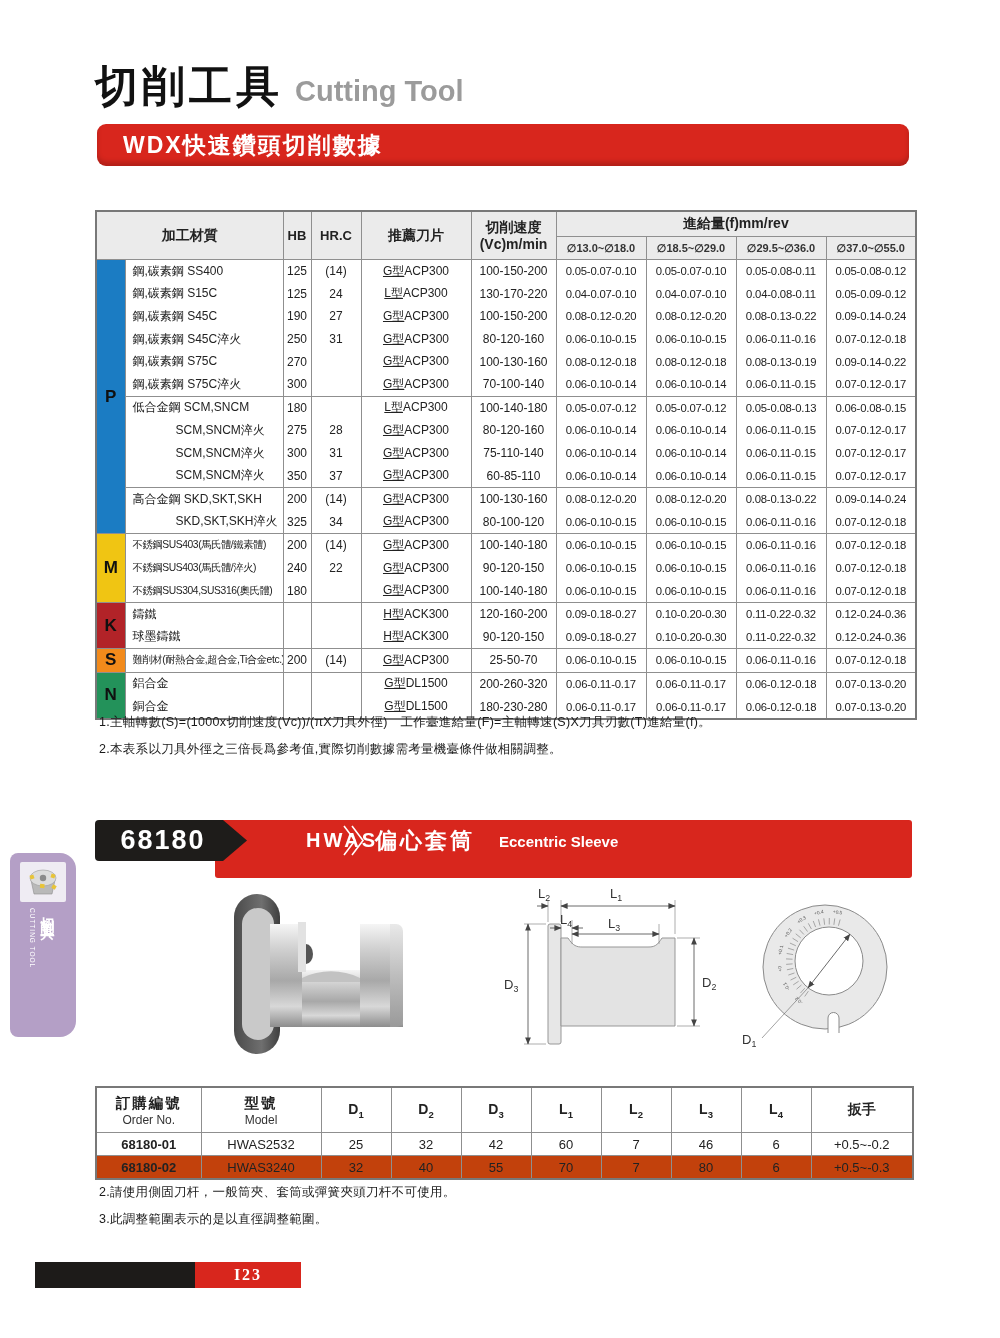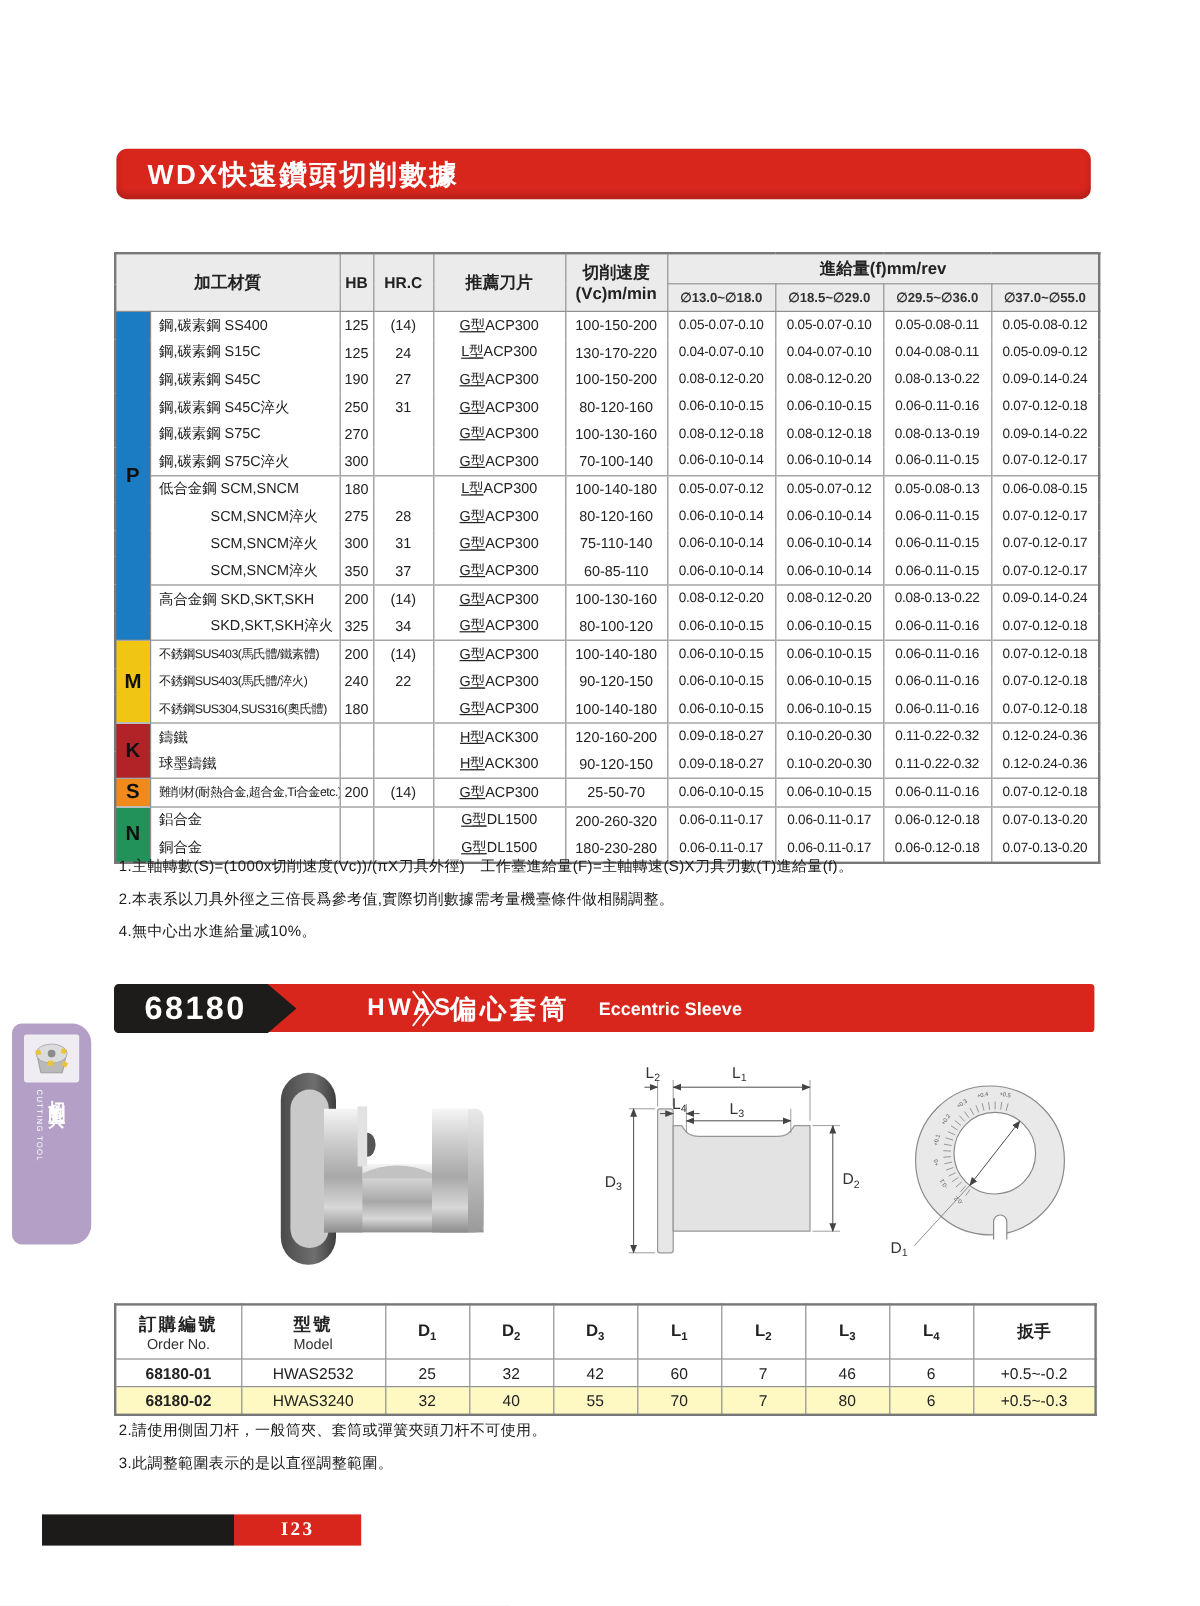--- a/index.html
+++ b/index.html
@@ -7,21 +7,21 @@
         font-family:"Liberation Sans",sans-serif;color:#222;}
   
   .title{position:absolute;left:95px;top:58px;white-space:nowrap;}
   .title .zh{font-size:43px;font-weight:bold;color:#111;letter-spacing:4px;}
   .title .en{font-size:29px;font-weight:bold;color:#9b9b9b;margin-left:12px;}
   
   .banner1{position:absolute;left:97px;top:124px;width:812px;height:42px;background:#d8261d;
            border-radius:9px;box-shadow:inset 0 -4px 5px rgba(0,0,0,.18);}
   .banner1 span{display:block;line-height:42px;padding-left:26px;color:#fff;font-size:23px;
                 font-weight:bold;letter-spacing:2px;}
-  .banner2{position:absolute;left:95px;top:820px;width:817px;height:40px;}
+  .banner2{position:absolute;left:95px;top:820px;width:817px;height:58px;}
   .banner2 .red{position:absolute;left:120px;right:0;top:0;bottom:0;background:#d8261d;border-radius:3px;}
   .banner2 .black{position:absolute;left:0;top:0;width:152px;height:41px;background:#1e1c1a;
                   border-radius:4px 0 0 4px;clip-path:polygon(0 0,128px 0,152px 50%,128px 100%,0 100%);}
   .banner2 .code{position:absolute;left:16px;top:0;width:104px;text-align:center;line-height:41px;
                  color:#fff;font-size:27px;font-weight:bold;letter-spacing:2px;}
   .banner2 .series{position:absolute;left:172px;top:0;width:150px;text-align:center;line-height:41px;
                    color:#fff;font-size:20px;font-weight:bold;letter-spacing:3px;}
   .banner2 .chev{position:absolute;left:246px;top:4px;}
   .banner2 .nzh{position:absolute;left:280px;top:0;line-height:41px;color:#fff;font-size:22px;
                 font-weight:bold;letter-spacing:3px;}
@@ -54,21 +54,21 @@
   .sideview{position:absolute;left:498px;top:876px;}
   .dial{position:absolute;left:728px;top:892px;}
   .dimtext{font-family:"Liberation Sans",sans-serif;font-size:13px;fill:#333;}
   
   .t2{position:absolute;left:95px;top:1086px;border-collapse:collapse;table-layout:fixed;width:817px;border:2px solid #787878;}
   .t2 th,.t2 td{border:1px solid #8f8f8f;padding:0;text-align:center;white-space:nowrap;}
   .t2 thead th{background:#fff;height:44px;font-size:14px;font-weight:bold;}
   .t2 thead .zh{font-size:14.5px;font-weight:bold;letter-spacing:2px;}
   .t2 thead .en{font-size:12px;font-weight:normal;color:#333;}
   .t2 tbody td{height:22px;font-size:13px;}
-  .t2 tbody tr:nth-child(2) td{background:#fef9c3;}
+  .t2 tbody tr:nth-child(2) td{background:#c2410c;}
   .t2 td.ord{font-weight:bold;}
   sub{font-size:68%;}
   
   .tab{position:absolute;left:10px;top:853px;width:66px;height:184px;background:#b49fc6;
        border-radius:8px 16px 16px 8px;}
   .tab .pic{width:46px;height:40px;margin:9px auto 4px auto;background:#efecf3;border-radius:2px;
             display:flex;align-items:center;justify-content:center;}
   .tab .vwrap{display:flex;flex-direction:row;justify-content:center;gap:3px;}
   .tab .zh{writing-mode:vertical-rl;color:#fff;font-size:14px;font-weight:bold;letter-spacing:3px;}
   .tab .en{writing-mode:vertical-rl;color:#fff;font-size:6.5px;letter-spacing:1px;margin-top:2px;}
@@ -77,20 +77,23 @@
   .badge .blk{position:absolute;left:0;top:0;width:160px;height:26px;background:#1d1b19;}
   .badge .red{position:absolute;left:160px;top:0;width:106px;height:26px;background:#d8261d;
               color:#fff;font-family:"Liberation Serif",serif;font-weight:bold;font-size:16px;
               text-align:center;line-height:26px;letter-spacing:2px;}
 </style>
 </head>
 <body>
 
 <div class="page">
 
+  <div class="title">
+    <span class="zh">切削工具</span><span class="en">Cutting Tool</span>
+  </div>
 
   <div class="banner1">
     <span>WDX快速鑽頭切削數據</span>
   </div>
 
   <table class="t1">
     <colgroup>
       <col style="width:29px">
         <col style="width:158px">
         <col style="width:28px">
@@ -346,21 +349,20 @@
           <td class="feed">0.06-0.11-0.17</td>
           <td class="feed">0.06-0.12-0.18</td>
           <td class="feed">0.07-0.13-0.20</td>
         </tr>
       </tbody>
   </table>
 
   <div class="notes notes1">
       <div class="note">1.主軸轉數(S)=(1000x切削速度(Vc))/(πX刀具外徑)　工作臺進給量(F)=主軸轉速(S)X刀具刃數(T)進給量(f)。</div>
       <div class="note">2.本表系以刀具外徑之三倍長爲參考值,實際切削數據需考量機臺條件做相關調整。</div>
-      <div class="note">4.無中心出水進給量减10%。</div>
     </div>
 
   <div class="banner2">
     <div class="red"></div>
     <div class="black"></div>
     <div class="code">68180</div>
     <div class="series">HWAS</div>
     <svg class="chev" width="26" height="33" viewBox="0 0 26 33">
       <polyline points="3,2 14,16.5 3,31" fill="none" stroke="#fff" stroke-width="1.6"></polyline>
       <polyline points="11,2 22,16.5 11,31" fill="none" stroke="#fff" stroke-width="1.6"></polyline>

